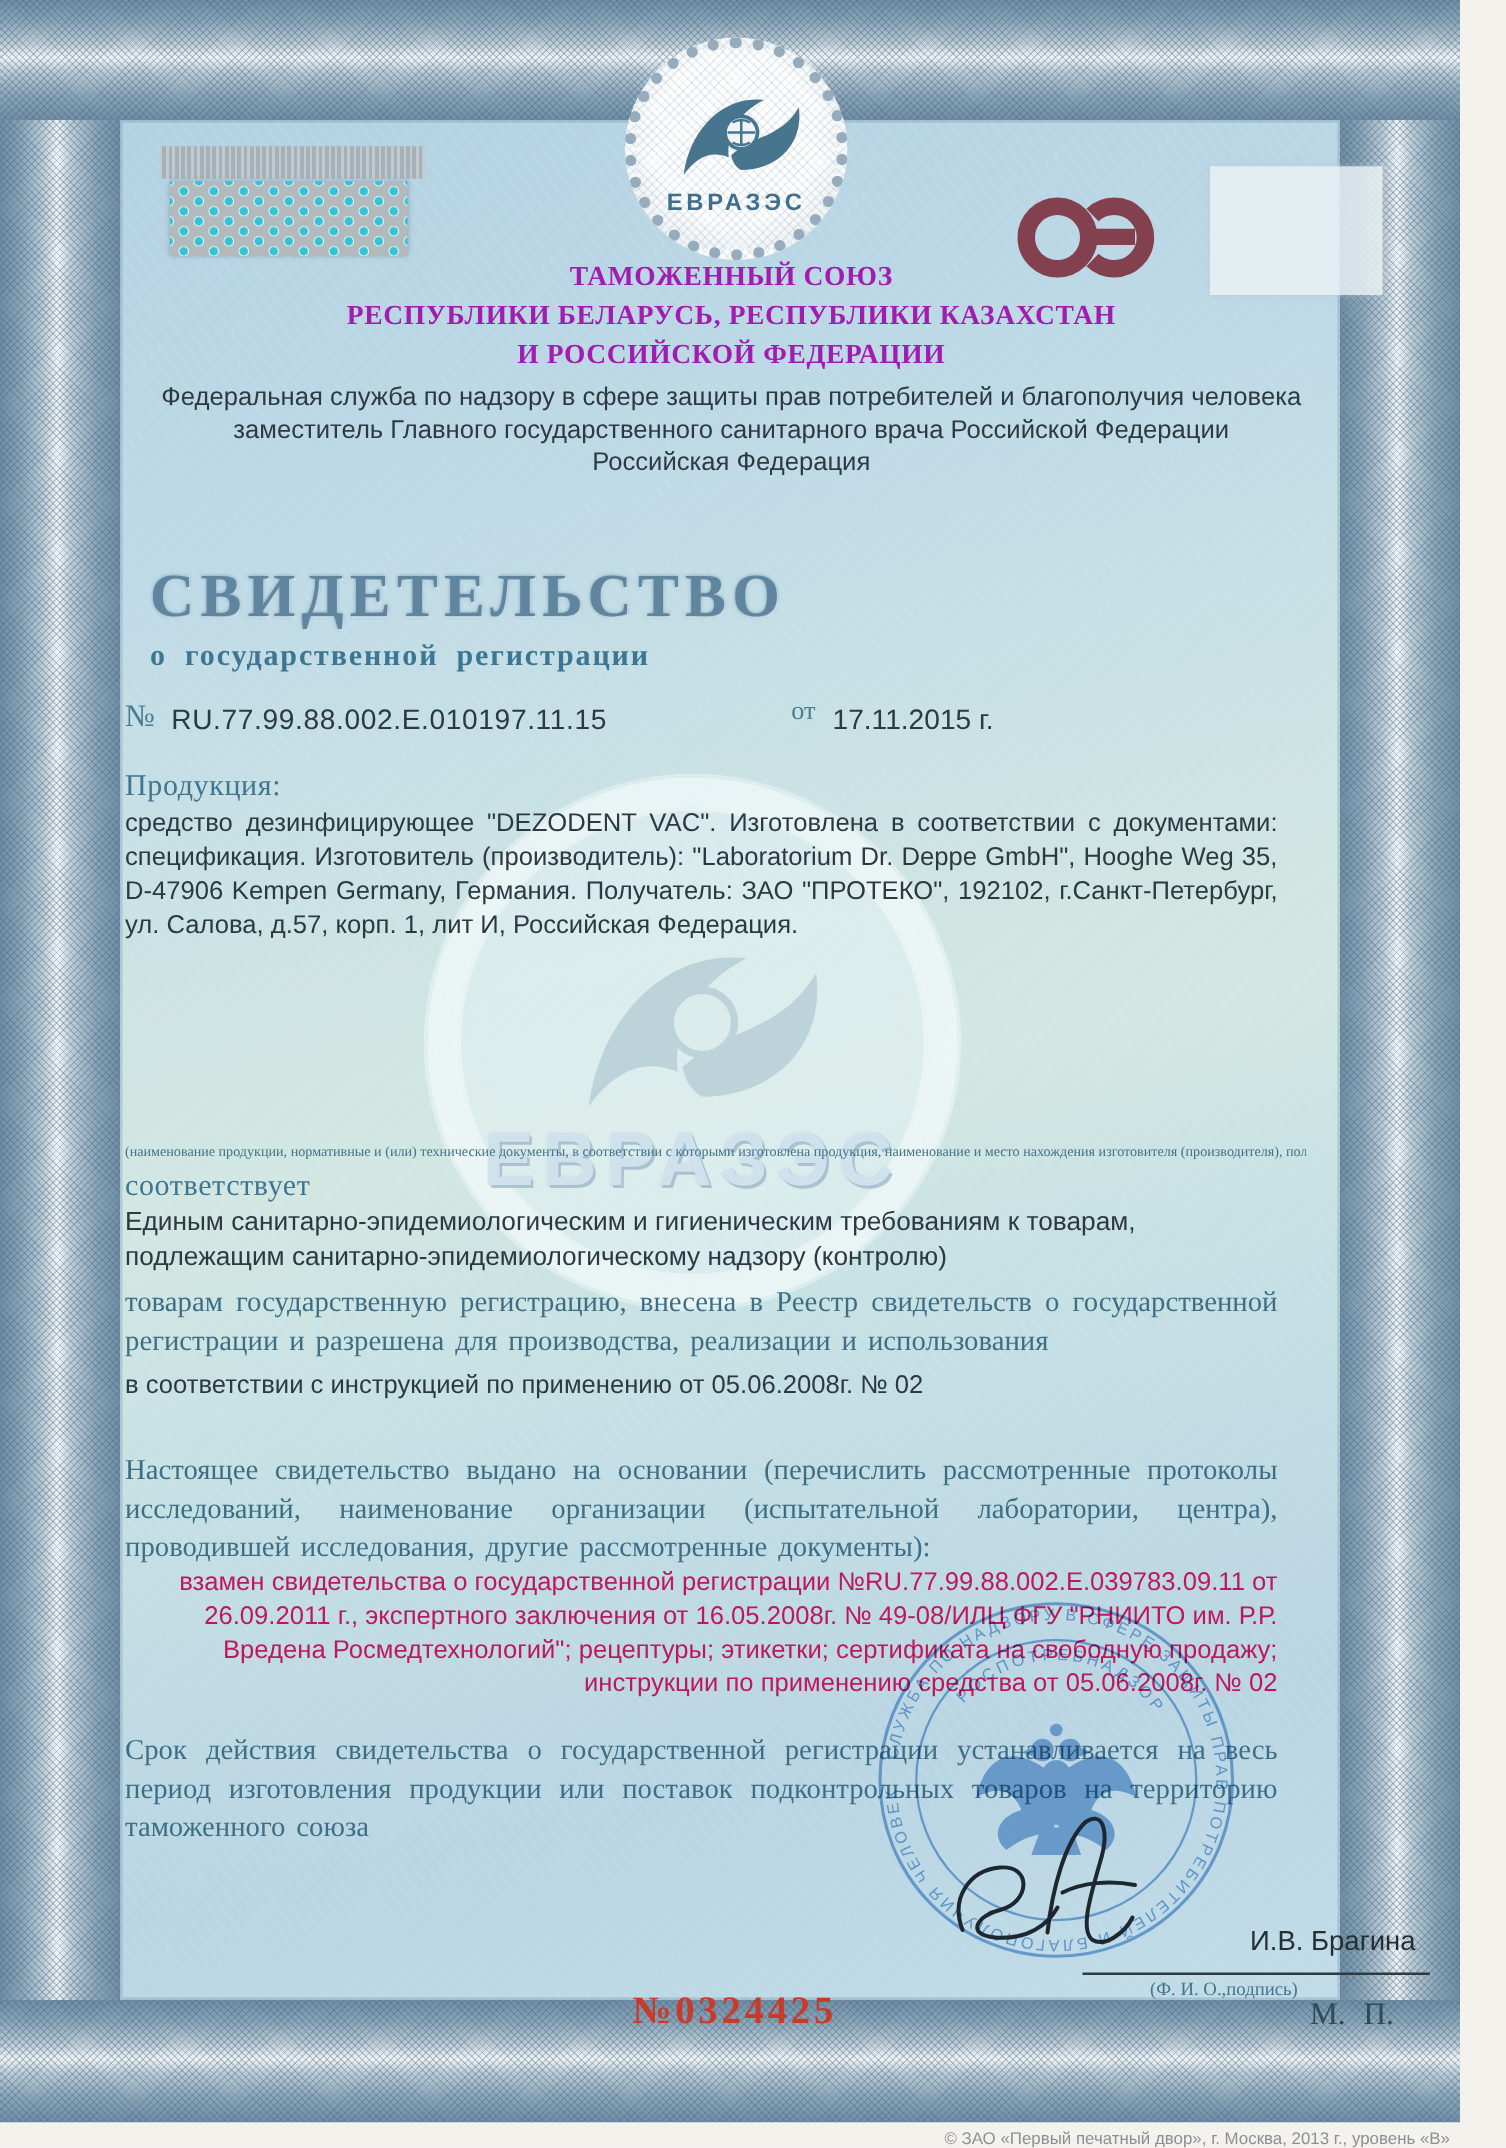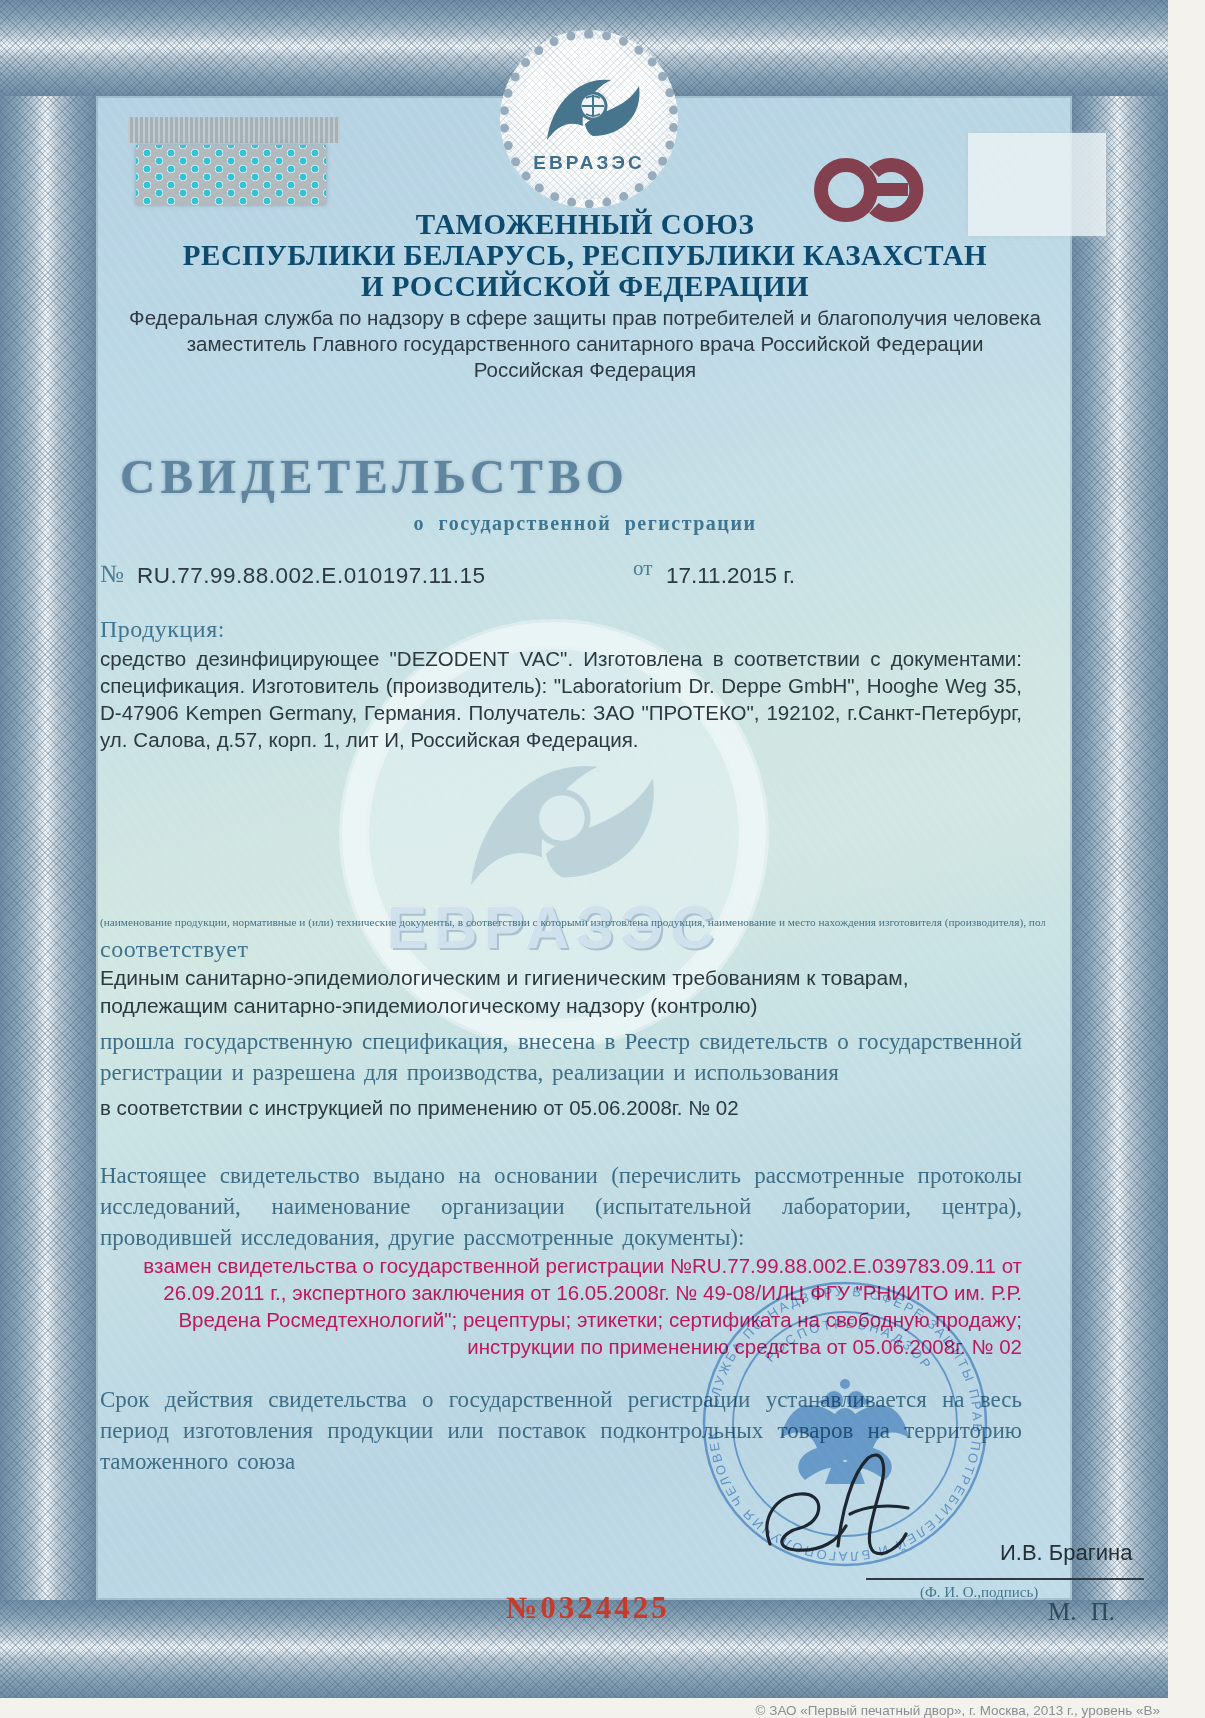--- a/index.html
+++ b/index.html
@@ -66,34 +66,34 @@
     background-position:0 0, 12px 8px;
     box-shadow:0 0 4px rgba(90,110,120,0.5);
   }
 
   
   .ce-mark { position:absolute; left:812px; top:148px; }
   .white-patch { position:absolute; left:968px; top:133px; width:138px; height:103px; background:rgba(233,241,243,0.85); box-shadow:0 0 6px rgba(180,195,205,0.6); }
 
   
   .hdr { position:absolute; left:120px; width:930px; text-align:center; }
-  .union { font-weight:bold; color:#0c4a6e; font-size:29px; letter-spacing:0.5px; }
+  .union { font-weight:bold; color:#a21caf; font-size:22px; letter-spacing:0.5px; }
   .u1 { top:208px; } .u2 { top:239px; } .u3 { top:270px; }
   .auth { font-family:"Liberation Sans",sans-serif; color:#2e3a42; font-size:20.5px; }
   .a1 { top:306px; } .a2 { top:332px; } .a3 { top:358px; }
   .hdr-caption { top:416px; font-size:12.3px; color:#4a7a90; letter-spacing:0.2px; }
 
   .title-main {
     position:absolute; left:120px; width:930px; top:448px; text-align:left;
     font-weight:bold; font-size:49px; letter-spacing:5px; color:#60869f;
     text-shadow:0 0 3px rgba(96,134,162,0.75), 1px 1px 0 rgba(255,255,255,0.4);
   }
   .title-sub {
-    position:absolute; left:120px; width:930px; top:512px; text-align:center;
-    font-weight:bold; font-size:20px; letter-spacing:1.5px; word-spacing:7px; color:#3e7691;
+    position:absolute; left:120px; width:930px; top:512px; text-align:left;
+    font-weight:bold; font-size:24px; letter-spacing:1.5px; word-spacing:7px; color:#3e7691;
   }
 
   
   .reg-no-sym { position:absolute; left:100px; top:560px; font-size:25px; color:#4a7d94; }
   .reg-no-val { position:absolute; left:137px; top:563px; font-family:"Liberation Sans",sans-serif; font-size:22.5px; color:#2c3940; letter-spacing:0.5px; }
   .reg-ot     { position:absolute; left:633px; top:556px; font-size:21px; color:#4a7d94; }
   .reg-date   { position:absolute; left:666px; top:563px; font-family:"Liberation Sans",sans-serif; font-size:22.5px; color:#2c3940; }
 
   
   .lbl-serif { position:absolute; font-size:24px; color:#3f7590; letter-spacing:0.5px; }
@@ -215,21 +215,21 @@
     </svg>
     <div class="wm-text">ЕВРАЗЭС</div>
   </div>
 
   <div class="lbl-serif prod-lbl">Продукция:</div>
   <div class="prod-text">средство дезинфицирующее "DEZODENT VAC". Изготовлена в соответствии с документами: спецификация. Изготовитель (производитель): "Laboratorium Dr. Deppe GmbH", Hooghe Weg 35, D-47906 Kempen Germany, Германия.  Получатель: ЗАО "ПРОТЕКО", 192102, г.Санкт-Петербург, ул. Салова, д.57, корп. 1, лит И, Российская Федерация.</div>
   <div class="prod-caption">(наименование продукции, нормативные и (или) технические документы, в соответствии с которыми изготовлена продукция, наименование и место нахождения изготовителя (производителя), получателя</div>
 
   <div class="lbl-serif conf-lbl">соответствует</div>
   <div class="conf-text">Единым санитарно-эпидемиологическим и гигиеническим требованиям к товарам, подлежащим санитарно-эпидемиологическому надзору (контролю)</div>
-  <div class="para-serif registered">прошла государственную спецификация, внесена в Реестр свидетельств о государственной регистрации и разрешена для производства, реализации и использования</div>
+  <div class="para-serif registered">товарам государственную регистрацию, внесена в Реестр свидетельств о государственной регистрации и разрешена для производства, реализации и использования</div>
   <div class="instruction">в соответствии с инструкцией по применению от 05.06.2008г. № 02</div>
 
   <div class="para-serif basis-intro">Настоящее свидетельство выдано на основании (перечислить рассмотренные протоколы исследований, наименование организации (испытательной лаборатории, центра), проводившей исследования, другие рассмотренные документы):</div>
   <div class="basis-docs">взамен свидетельства о государственной регистрации №RU.77.99.88.002.Е.039783.09.11 от 26.09.2011 г., экспертного заключения от 16.05.2008г. № 49-08/ИЛЦ ФГУ "РНИИТО им. Р.Р. Вредена Росмедтехнологий"; рецептуры; этикетки; сертификата на свободную продажу; инструкции по применению средства от 05.06.2008г. № 02</div>
 
   <div class="para-serif validity">Срок действия свидетельства о государственной регистрации устанавливается на весь период изготовления продукции или поставок подконтрольных товаров на территорию таможенного союза</div>
 
 
   <div class="stamp">
     <svg width="304" height="304" viewBox="0 0 304 304">

